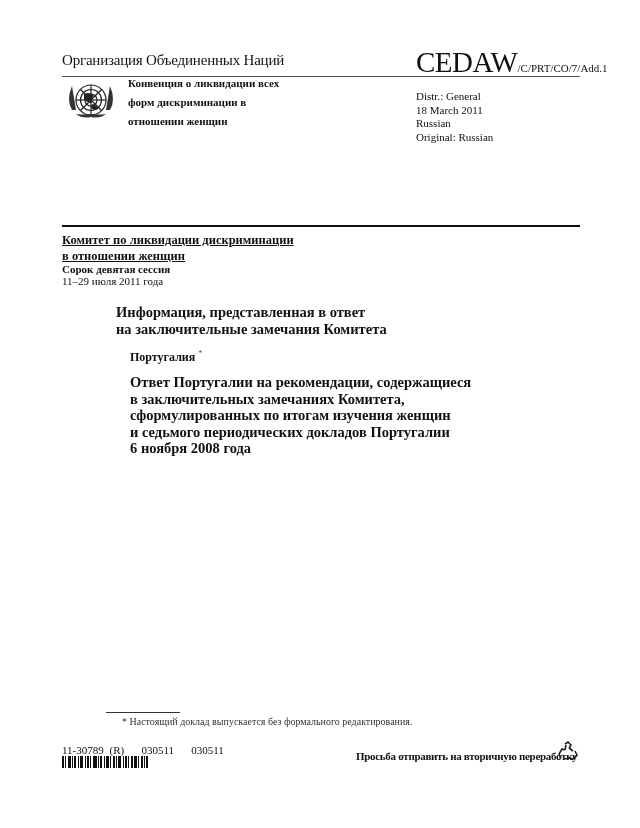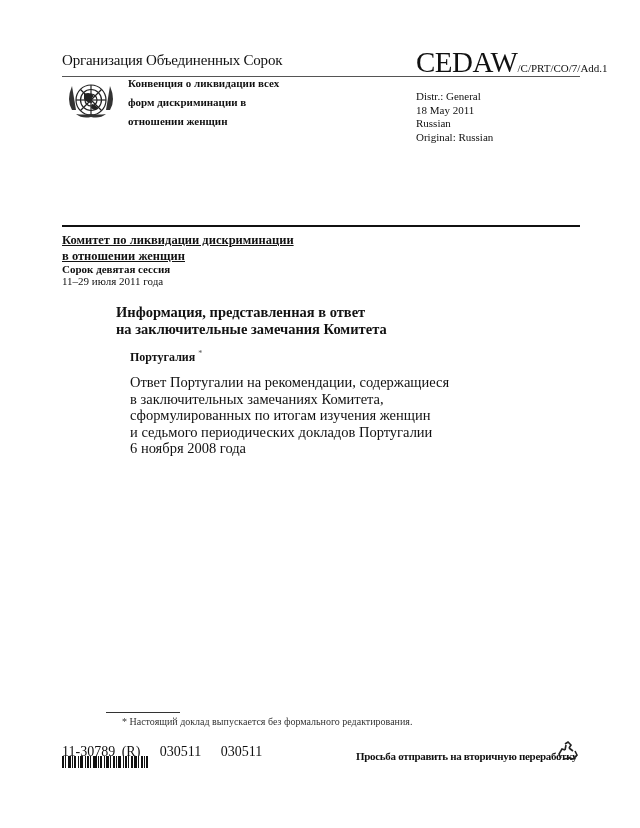--- a/index.html
+++ b/index.html
@@ -13,33 +13,33 @@
     .logo { left: 62px; top: 80px; width: 58px; height: 40px; }
     .conv-title { left: 128px; top: 74px; font-size: 11px; font-weight: bold; line-height: 19px; }
     .distr { left: 416px; top: 90px; font-size: 11px; line-height: 13.5px; }
     .rule-thick { left: 62px; width: 518px; top: 225px; height: 2px; background: #111; }
     .committee { left: 62px; top: 232px; font-size: 12.5px; font-weight: bold; line-height: 16px; text-decoration: underline; }
     .session { left: 62px; top: 263px; font-size: 11px; font-weight: bold; line-height: 13px; }
     .dates { left: 62px; top: 275px; font-size: 11px; line-height: 13px; }
     .info-title { left: 116px; top: 304px; font-size: 14.5px; font-weight: bold; line-height: 17px; }
     .country { left: 130px; top: 349px; font-size: 12px; font-weight: bold; }
     .country sup { font-weight: normal; font-size: 8px; color: #555; }
-    .reply-title { left: 130px; top: 374px; font-size: 14.5px; font-weight: normal; line-height: 16.5px; }
+    .reply-title { left: 130px; top: 374px; font-size: 14.5px; font-weight: bold; line-height: 16.5px; }
     .fn-rule { left: 106px; width: 74px; top: 712px; height: 1px; background: #333; }
     .footnote { left: 122px; top: 716px; font-size: 10px; color: #333; }
-    .docnum { left: 62px; top: 744px; font-size: 14px; word-spacing: 3px; }
+    .docnum { left: 62px; top: 744px; font-size: 11px; word-spacing: 3px; }
     .barcode { left: 62px; top: 756px; width: 114px; height: 12px; display: flex; }
     .barcode span { display: block; height: 100%; background: #111; }
     .recycle { left: 356px; top: 750px; font-size: 11px; font-weight: bold; letter-spacing: -0.3px; }
     .recycle-icon { left: 556px; top: 740px; width: 24px; height: 24px; }
   </style>
 </head>
 <body>
 
-<div class="abs org">Организация Объединенных Сорок</div>
+<div class="abs org">Организация Объединенных Наций</div>
 
 <div class="abs symbol">
   <span class="big">CEDAW</span><span class="small">/C/PRT/CO/7/Add.1</span>
 </div>
 
 <div class="abs rule-thin"></div>
 
 <div class="abs logo">
   <svg width="58" height="40" viewBox="0 0 58 40">
     <g fill="none" stroke="#222" stroke-width="1.2">
@@ -62,21 +62,21 @@
 </div>
 
 <div class="abs conv-title">
   <div>Конвенция о ликвидации всех</div>
   <div>форм дискриминации в</div>
   <div>отношении женщин</div>
 </div>
 
 <div class="abs distr">
   <div>Distr.: General</div>
-  <div>18 May 2011</div>
+  <div>18 March 2011</div>
   <div>Russian</div>
   <div>Original: Russian</div>
 </div>
 
 <div class="abs rule-thick"></div>
 
 <div class="abs committee">
   <div>Комитет по ликвидации дискриминации</div>
   <div>в отношении женщин</div>
 </div>

